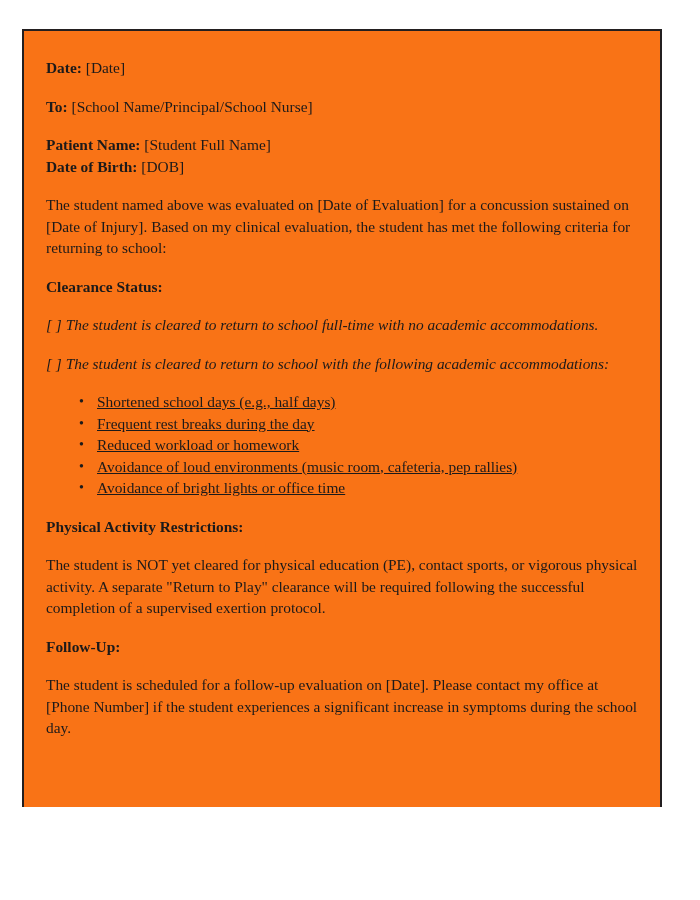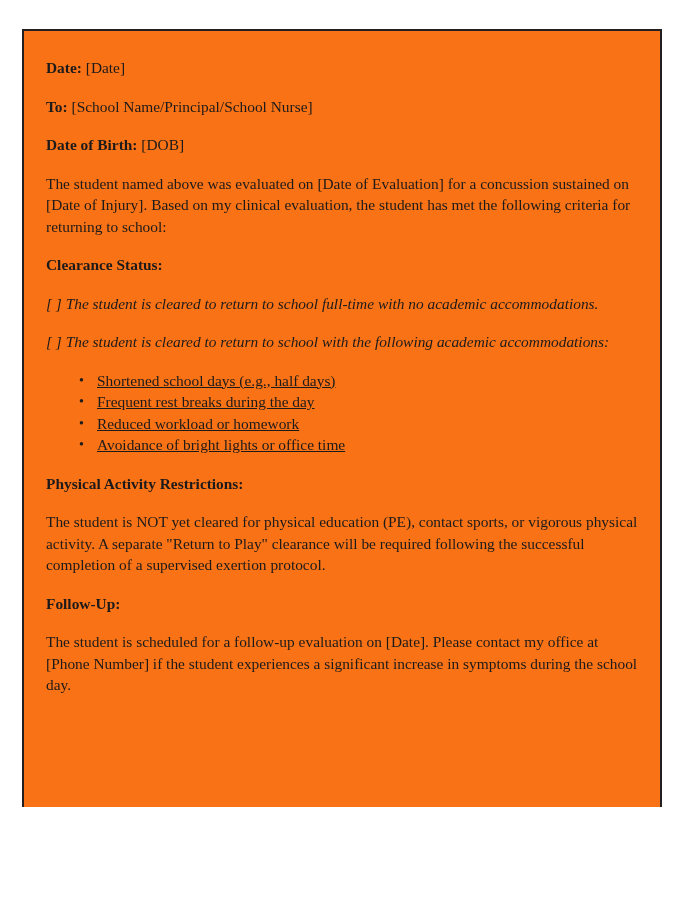--- a/index.html
+++ b/index.html
@@ -108,20 +108,24 @@
       <span class="label">Date:</span>
       <span>[Date]</span>
     </p>
     <p style="margin-bottom:17px;margin-top:17px;">
       <span class="label">To:</span>
       <span>[School Name/Principal/School Nurse]</span>
     </p>
 
     <div class="block-tight">
       <span class="line">
+        <span class="label">Patient Name:</span>
+        <span>[Student Full Name]</span>
+      </span>
+      <span class="line">
         <span class="label">Date of Birth:</span>
         <span>[DOB]</span>
       </span>
     </div>
 
 
     <p>The student named above was evaluated on [Date of Evaluation] for a concussion sustained on [Date of Injury]. Based on my clinical evaluation, the student has met the following criteria for returning to school:</p>
 
     <p class="heading">Clearance Status:</p>
 
@@ -132,20 +136,21 @@
 
     <p class="checkbox-line">
       <span class="cb">[ ]</span>
       <span>The student is cleared to return to school with the following academic accommodations:</span>
     </p>
 
     <ul class="accom-list">
       <li>Shortened school days (e.g., half days)</li>
       <li>Frequent rest breaks during the day</li>
       <li>Reduced workload or homework</li>
+      <li>Avoidance of loud environments (music room, cafeteria, pep rallies)</li>
       <li>Avoidance of bright lights or office time</li>
     </ul>
 
     <p class="heading">Physical Activity Restrictions:</p>
 
     <p>The student is NOT yet cleared for physical education (PE), contact sports, or vigorous physical activity. A separate "Return to Play" clearance will be required following the successful completion of a supervised exertion protocol.</p>
 
     <p class="heading">Follow-Up:</p>
 
     <p>The student is scheduled for a follow-up evaluation on [Date]. Please contact my office at [Phone Number] if the student experiences a significant increase in symptoms during the school day.</p>

